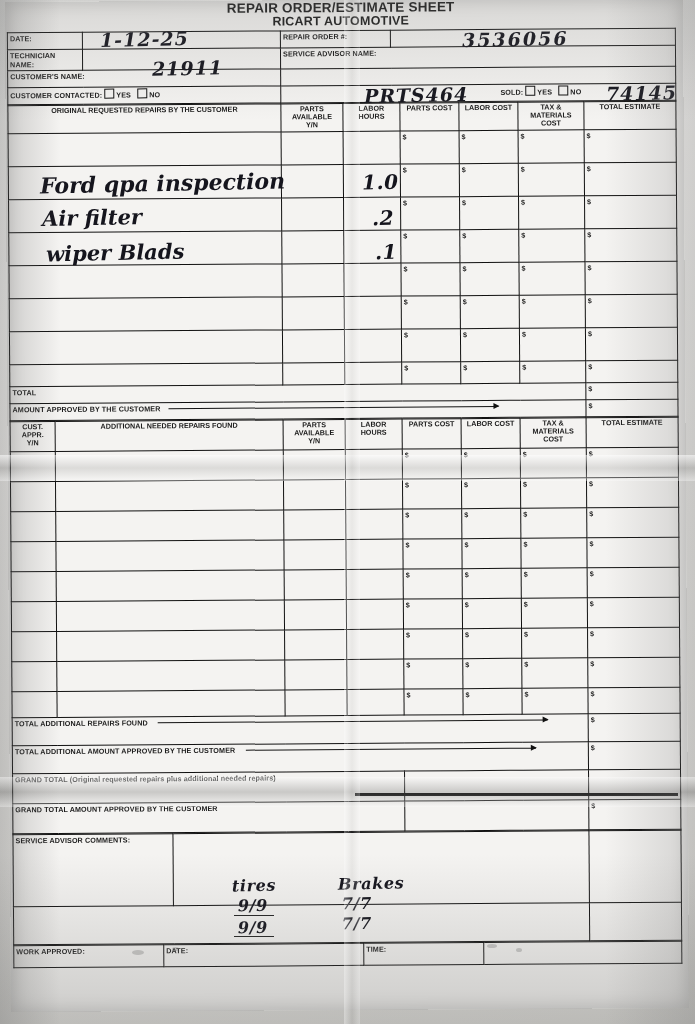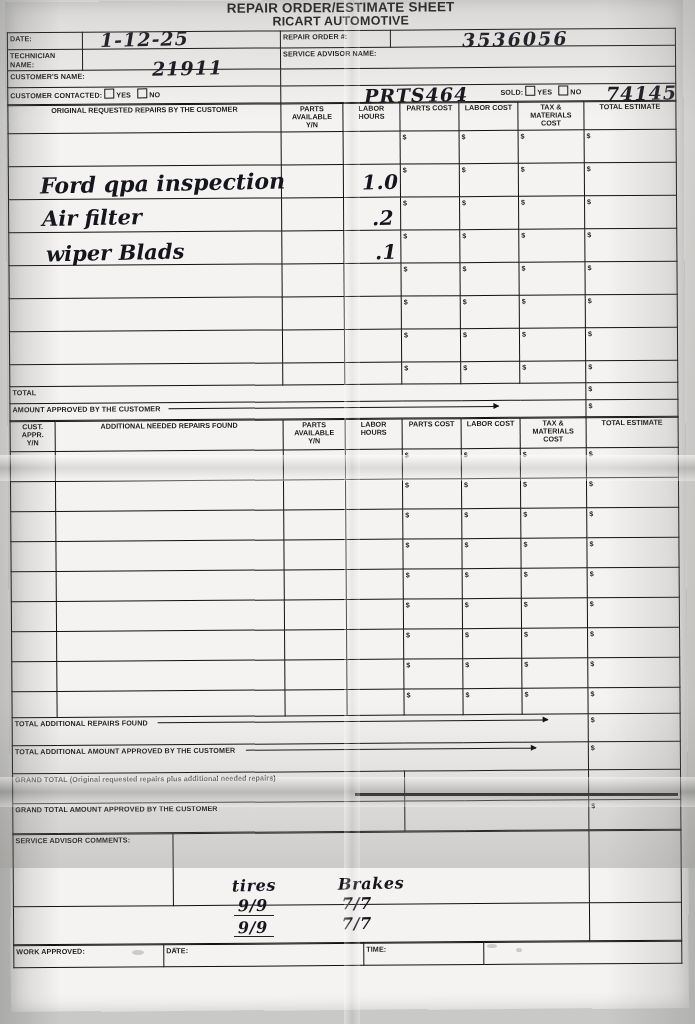--- a/index.html
+++ b/index.html
@@ -9,21 +9,21 @@
   }
   body {
     width: 695px;
     height: 1024px;
     overflow: hidden;
     font-family: "Liberation Sans", sans-serif;
   }
   #page {
     position: relative;
     width: 695px;
-    height: 868px;
+    height: 1024px;
     background: linear-gradient(160deg, #e9e9e7 0%, #f2f1ef 25%, #e6e5e2 60%, #dcdbd7 100%);
   }
   
   .sheet {
     position: absolute;
     left: 8px;
     top: 0px;
     width: 678px;
     height: 1010px;
     background: #f4f3f1;

